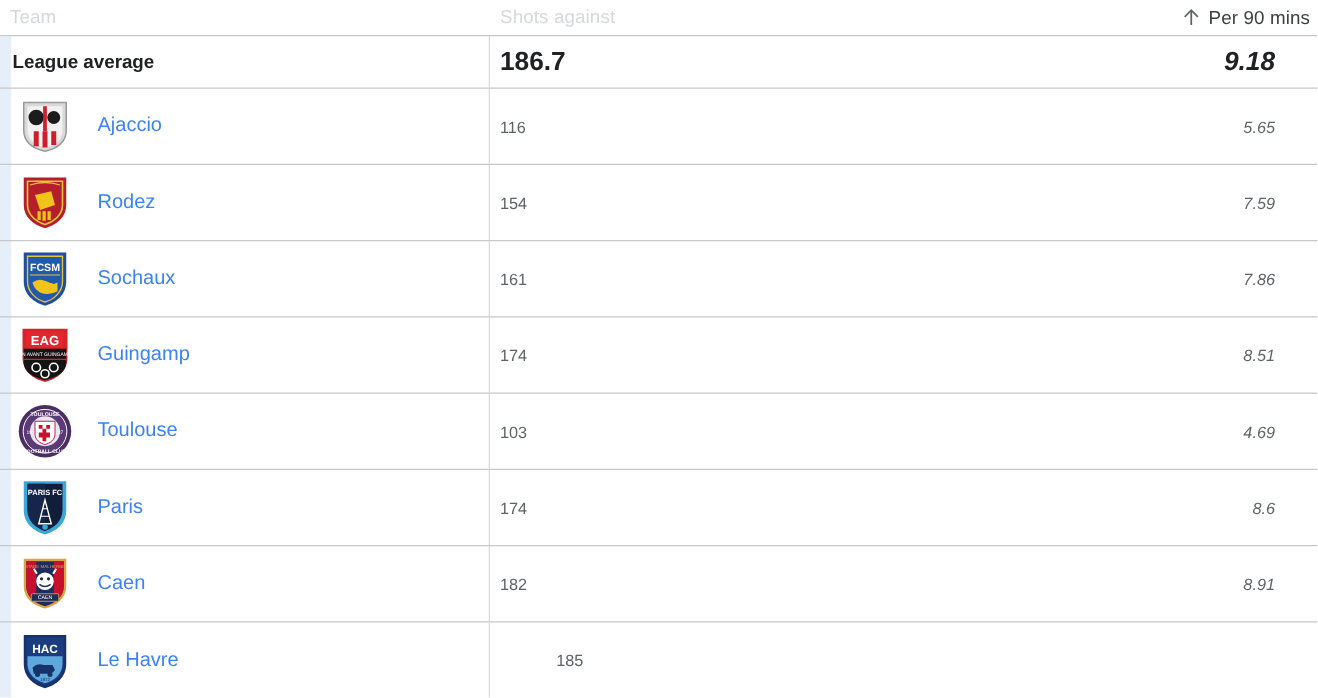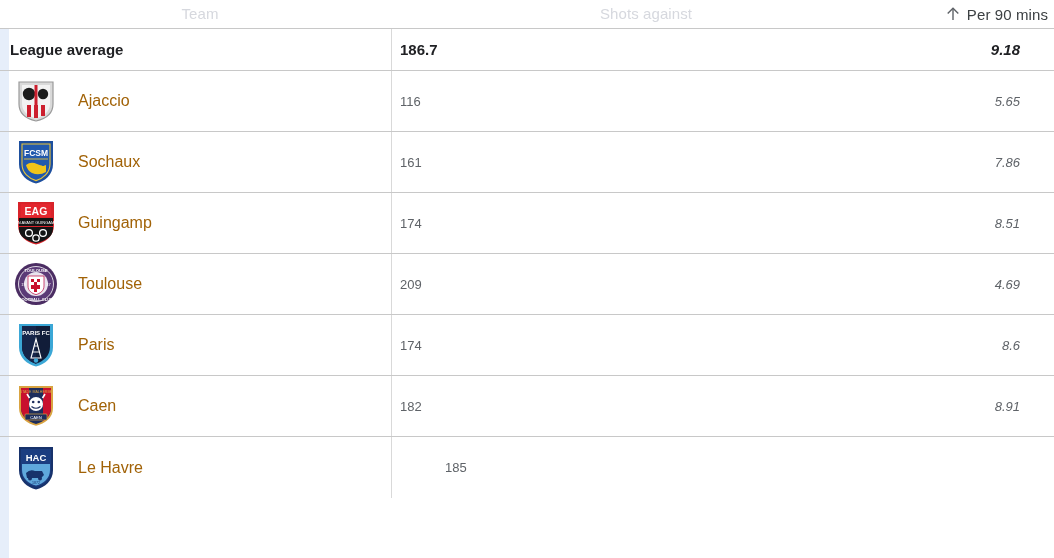--- a/index.html
+++ b/index.html
@@ -27,21 +27,20 @@
     z-index: 0;
   }
   .header-row {
     position: relative;
     display: flex;
     align-items: center;
     height: 29px;
     background: #ffffff;
     border-bottom: 1px solid #c8c8c8;
     z-index: 2;
-    text-align: center;
   }
   .col-team   { width: 392px; flex: 0 0 392px; }
   .col-shots  { width: 500px; flex: 0 0 500px; }
   .col-per90  { width: 162px; flex: 0 0 162px; }
 
   .header-row .col-team   { padding-left: 8px; }
   .header-row .col-shots  { padding-left: 8px; }
   .header-row .col-per90  {
     display: flex;
     align-items: center;
@@ -104,38 +103,38 @@
     display: flex;
     align-items: center;
     justify-content: flex-end;
     height: 100%;
     padding-right: 34px;
     font-style: italic;
   }
 
   .team-label {
     font-size: 16px;
-    color: #a16207;
+    color: #3b82f6;
     white-space: nowrap;
   }
   .avg-label {
     font-size: 15px;
     color: #202124;
     font-weight: bold;
     white-space: nowrap;
   }
   .value {
     font-size: 13px;
     color: #5f6368;
     white-space: nowrap;
   }
   .value.bold {
     color: #202124;
     font-weight: bold;
-    font-size: 15px;
+    font-size: 21px;
   }
 
   .crest-wrap {
     width: 52px;
     flex: 0 0 52px;
     display: flex;
     align-items: center;
     justify-content: center;
   }
   .crest { display: block; }
@@ -197,20 +196,44 @@
       </span>
     </div>
     <div class="cell-shots">
       <span class="value">116</span>
     </div>
     <div class="cell-per90">
       <span class="value">5.65</span>
     </div>
   </div>
 
+  <div class="row team-row">
+    <div class="cell-team">
+      <span class="crest-wrap">
+        <svg class="crest" width="38" height="44" viewBox="0 0 38 44">
+          <path d="M2 2 H36 V24 C36 34 28 40 19 42.5 C10 40 2 34 2 24 Z" fill="#b51f2b"></path>
+          <path d="M5 5 H33 V24 C33 32 26 37.5 19 39.6 C12 37.5 5 32 5 24 Z" fill="#b51f2b" stroke="#e8c33a" stroke-width="1.3"></path>
+          <path d="M7 8 Q19 4 31 8" stroke="#e8c33a" stroke-width="1" fill="none"></path>
+          <path d="M11 16 L24 13 L27 24 L15 28 Z" fill="#f0c419"></path>
+          <rect x="13" y="29" width="2.6" height="7" fill="#f0c419"></rect>
+          <rect x="17" y="29" width="2.6" height="7.6" fill="#f0c419"></rect>
+          <rect x="21" y="29" width="2.6" height="7" fill="#f0c419"></rect>
+        </svg>
+      </span>
+      <span class="team-name-wrap">
+        <span class="team-label">Rodez</span>
+      </span>
+    </div>
+    <div class="cell-shots">
+      <span class="value">154</span>
+    </div>
+    <div class="cell-per90">
+      <span class="value">7.59</span>
+    </div>
+  </div>
 
   <div class="row team-row">
     <div class="cell-team">
       <span class="crest-wrap">
         <svg class="crest" width="38" height="46" viewBox="0 0 38 46">
           <path d="M2 2 H36 V25 C36 36 28 42 19 44.5 C10 42 2 36 2 25 Z" fill="#1d4f9e"></path>
           <path d="M5 5 H33 V25 C33 34 26 39.5 19 41.6 C12 39.5 5 34 5 25 Z" fill="#2159ad" stroke="#e8c33a" stroke-width="1.1"></path>
           <text x="19" y="17" font-family="Liberation Sans, sans-serif" font-size="8.5" font-weight="bold" fill="#ffffff" text-anchor="middle">FCSM</text>
           <path d="M7 20 H31" stroke="#e8c33a" stroke-width="0.9"></path>
           <path d="M9 26 Q14 22 20 25 Q26 28 29 26 L29 33 Q22 37 15 34 Q10 31 9 26 Z" fill="#f0c419"></path>
@@ -269,21 +292,21 @@
           <path d="M17 17 h3 v3 h3 v-3 h3 v3 h-3 v3 h3 v4 h-3 v3 h-3 v-3 h-3 v-4 h3 v-3 h-3 z" fill="#c8102e"></path>
           <text x="9.5" y="24" font-family="Liberation Sans, sans-serif" font-size="4" fill="#ffffff" text-anchor="middle">19</text>
           <text x="34.5" y="24" font-family="Liberation Sans, sans-serif" font-size="4" fill="#ffffff" text-anchor="middle">37</text>
         </svg>
       </span>
       <span class="team-name-wrap">
         <span class="team-label">Toulouse</span>
       </span>
     </div>
     <div class="cell-shots">
-      <span class="value">209</span>
+      <span class="value">103</span>
     </div>
     <div class="cell-per90">
       <span class="value">4.69</span>
     </div>
   </div>
 
   <div class="row team-row">
     <div class="cell-team">
       <span class="crest-wrap">
         <svg class="crest" width="38" height="46" viewBox="0 0 38 46">

